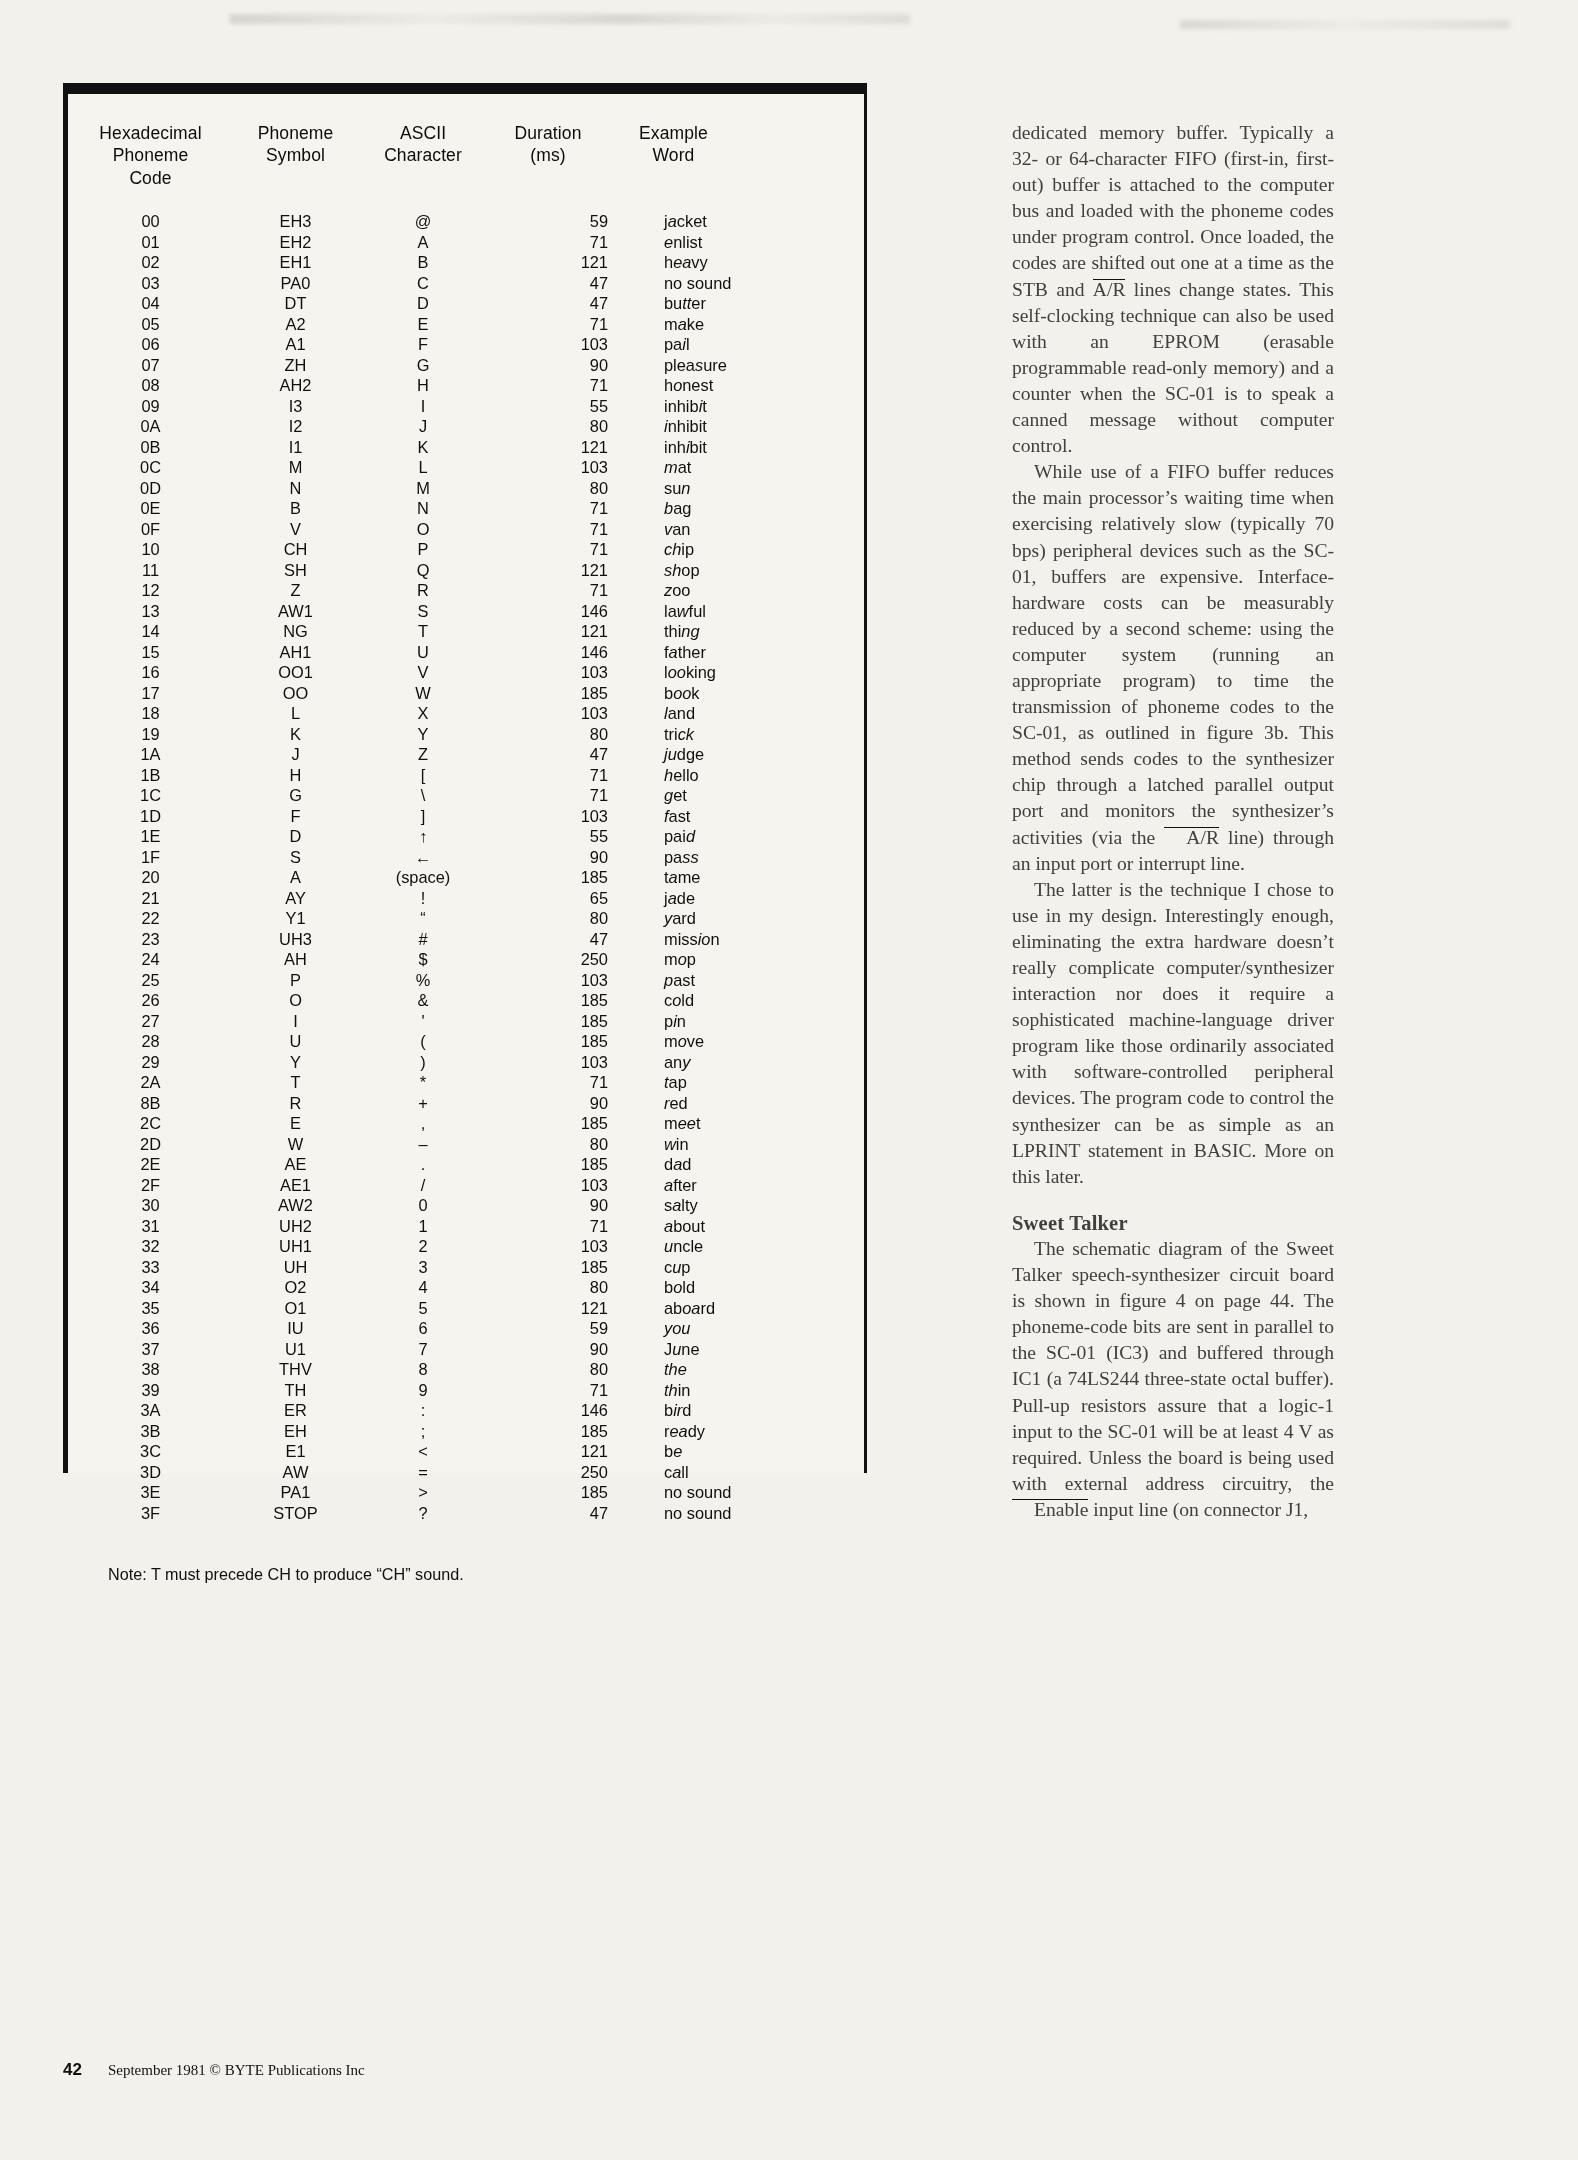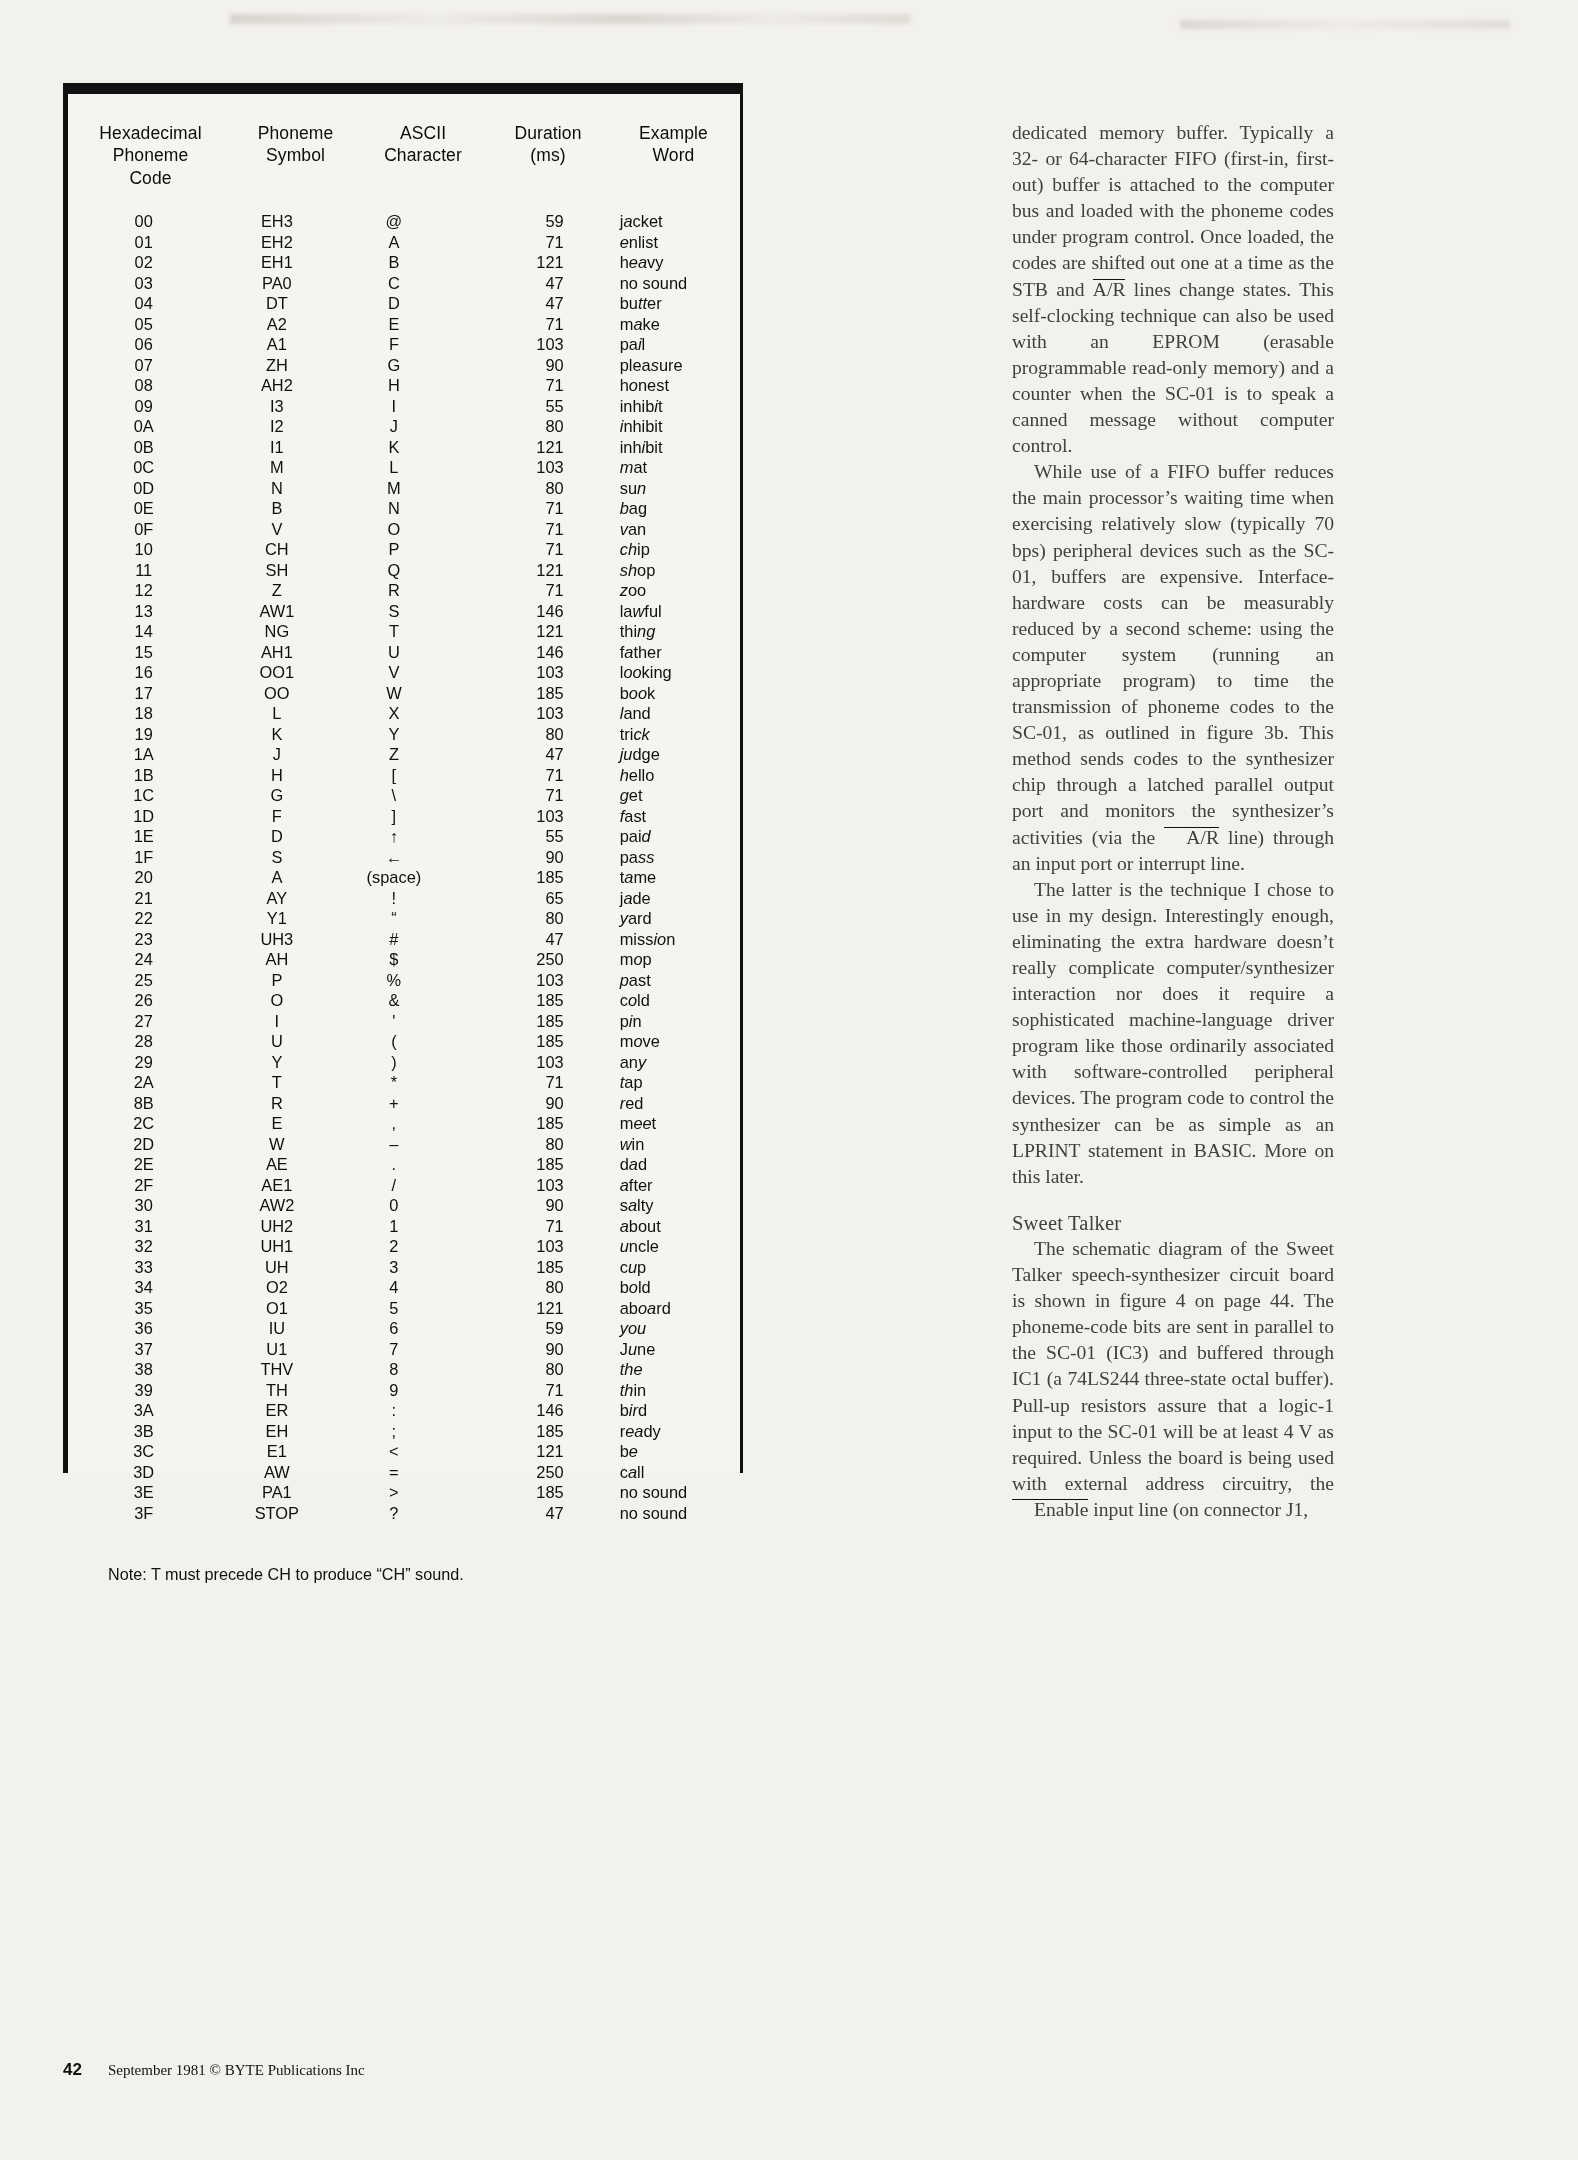--- a/index.html
+++ b/index.html
@@ -14,21 +14,21 @@
   
   .scan-smudge{position:absolute;top:14px;left:230px;width:680px;height:10px;
     background:linear-gradient(90deg,rgba(150,146,138,.30),rgba(150,146,138,.05) 30%,rgba(150,146,138,.28) 58%,rgba(150,146,138,.06) 80%,rgba(150,146,138,.22));
     filter:blur(2px);}
   .scan-smudge2{position:absolute;top:20px;left:1180px;width:330px;height:9px;
     background:linear-gradient(90deg,rgba(150,146,138,.26),rgba(150,146,138,.05) 50%,rgba(150,146,138,.2));
     filter:blur(2px);}
 
   
   #table-panel{
-    position:absolute;left:63px;top:83px;width:680px;height:1390px;
+    position:absolute;left:63px;top:83px;width:804px;height:1390px;
     background:#f6f4ef;
     border-left:5px solid #111;
     border-top:11px solid #111;
     border-right:3px solid #111;
     box-sizing:border-box;
   }
   #table-panel .inner{padding:0;}
   .thead{
     display:flex;
     font-family:"Liberation Sans", sans-serif;
@@ -68,21 +68,21 @@
   #article{
     position:absolute;left:1012px;top:120px;width:322px;
     font-family:"Liberation Serif", serif;
     font-size:19.6px;line-height:26.1px;
     text-align:justify;
     color:#404040;
   }
   #article p{margin:0;}
   #article p.indent{text-indent:22px;}
   #article h3{
-    margin:20px 0 0 0;font-size:20.5px;font-weight:normal;
+    margin:20px 0 0 0;font-size:20.5px;font-weight:bold;
     font-family:"Liberation Serif", serif;letter-spacing:.2px;
   }
   .ovl{border-top:1.6px solid #111;padding-top:0px;display:inline-block;line-height:1.05em;}
 
   
   #footer{
     position:absolute;left:63px;top:2060px;
     font-family:"Liberation Sans", sans-serif;
     font-size:14px;color:#111;
     display:flex;align-items:baseline;gap:26px;

